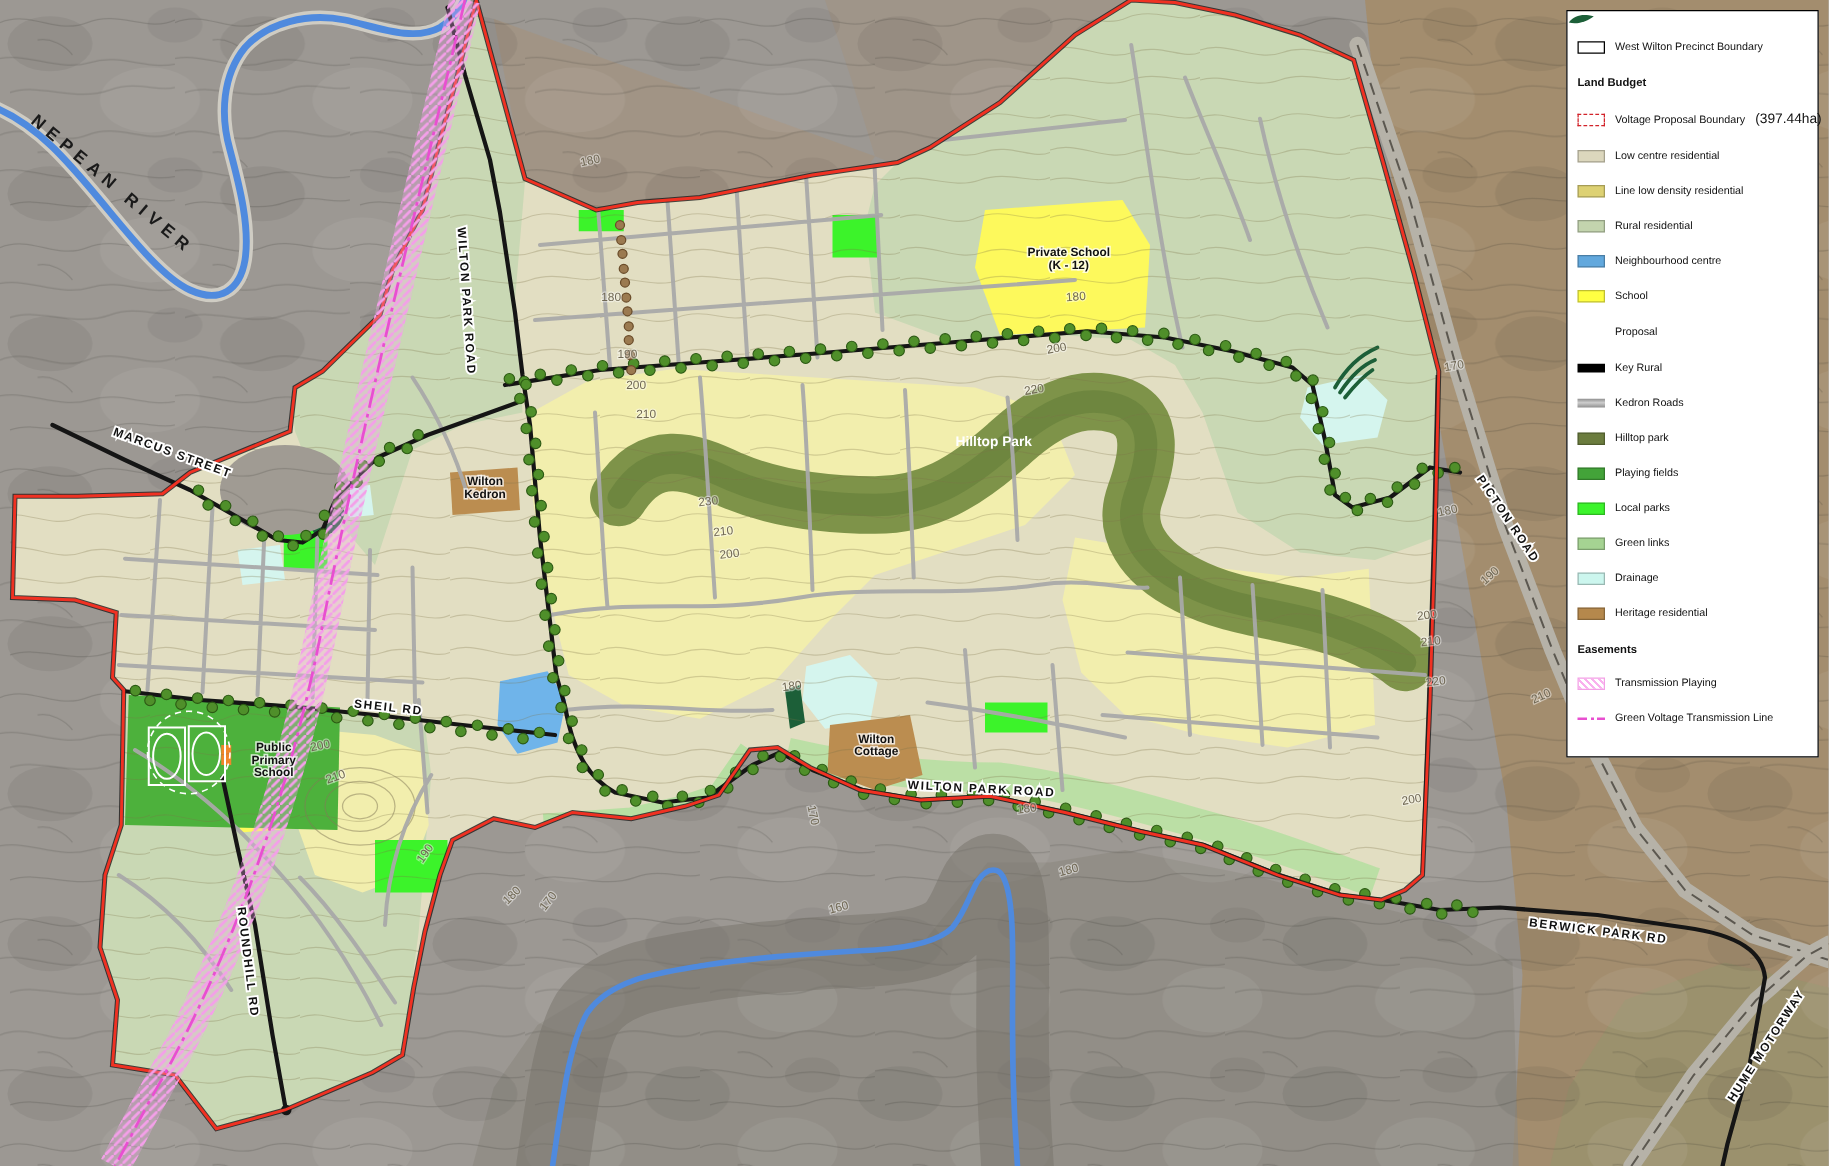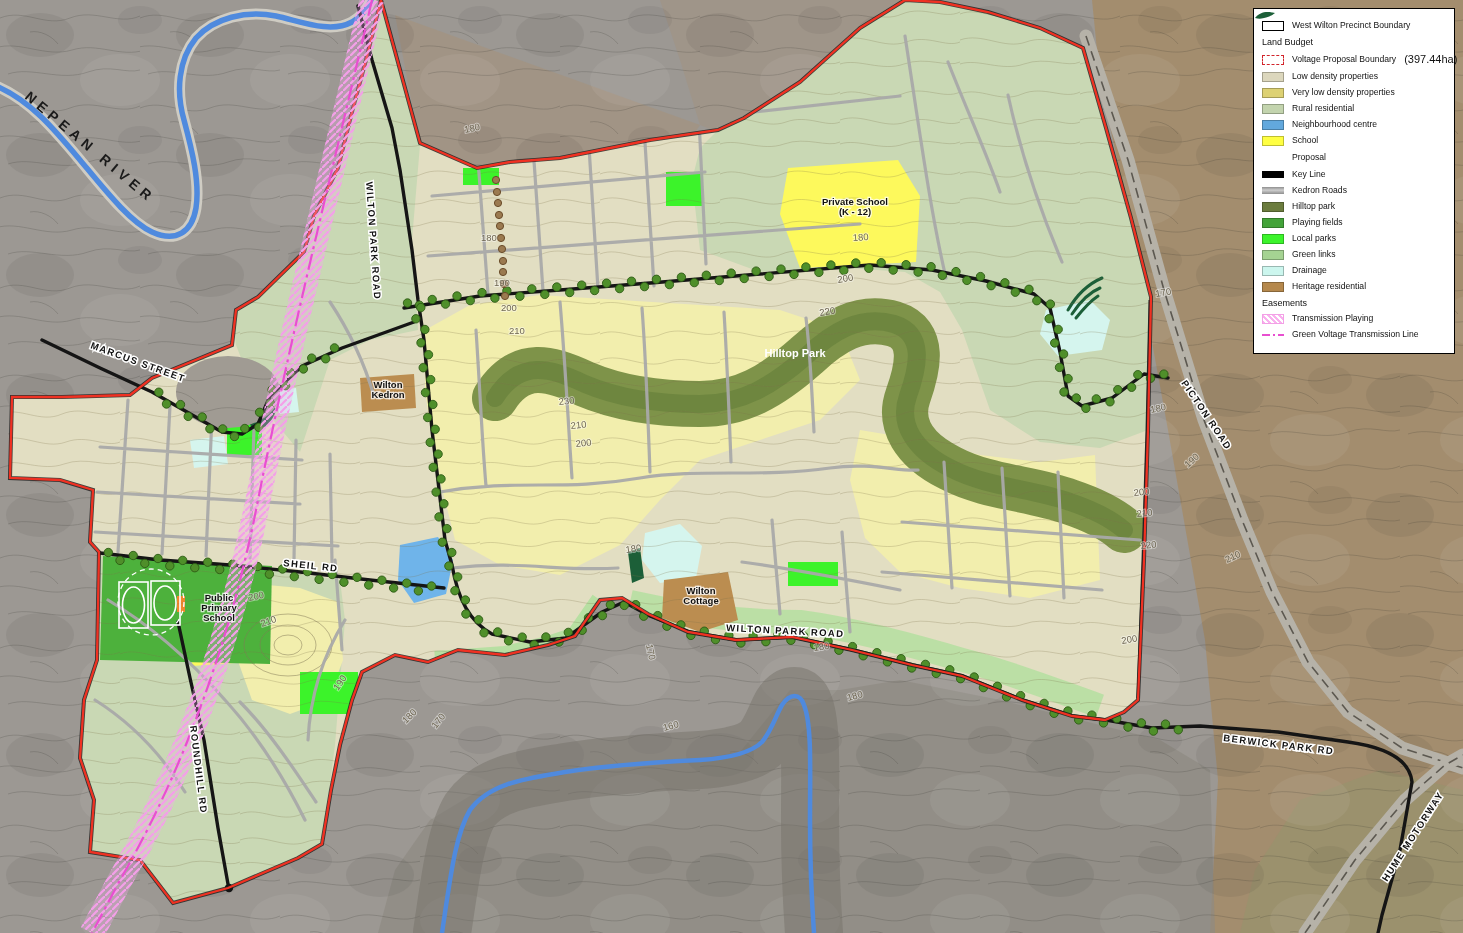--- a/index.html
+++ b/index.html
@@ -52,22 +52,22 @@
             paint-order:stroke;stroke:#fff;stroke-width:3px}
   .lbl-place{font-size:9.5px;font-weight:700;fill:#111;text-anchor:middle;
              paint-order:stroke;stroke:rgba(255,255,255,.75);stroke-width:2.5px}
   .lbl-placeWhite{font-size:11px;font-weight:700;fill:#fff;text-anchor:middle}
   .lbl-contour{font-size:9.5px;fill:#6f6753;paint-order:stroke;stroke:rgba(255,255,255,.45);stroke-width:2px}
 
   
   .legend{position:absolute;left:1253px;top:8px;width:202px;background:#fff;
           border:1px solid #000;padding:6px 8px 7px 8px;box-sizing:border-box;
           font-size:8.6px;color:#111;line-height:1.15}
-  .lg-heading{font-weight:400;font-size:9px;margin:4px 0 2px 0}
-  .lg-row{display:flex;align-items:center;gap:8px;margin:6px 0}
+  .lg-heading{font-weight:700;font-size:9px;margin:4px 0 2px 0}
+  .lg-row{display:flex;align-items:center;gap:8px;margin:18px 0}
   .lg-label{white-space:nowrap}
   .lg-value{margin-left:auto;font-size:11px}
   .sw{width:22px;height:10px;flex:0 0 auto;border:.5px solid rgba(0,0,0,.25);box-sizing:border-box}
   .sw.outline-black{background:#fff;border:1.6px solid #000}
   .sw.dash-red{background:#fff;border:1.6px dashed #d2232a}
   .sw.bar-black{background:#000;height:7px;border:none}
   .sw.bar-gray{background:linear-gradient(#8f8f8f,#cdcdcd 45%,#8f8f8f);height:7px;border:none}
   .sw.hatch-pink{background:repeating-linear-gradient(45deg,#f9b0ee 0 2px,#fff 2px 4px);border:1px solid #f3a0e6}
   .sw.line-pink{height:2.5px;border:none;
      background:repeating-linear-gradient(90deg,#e84fd0 0 8px,rgba(0,0,0,0) 8px 11px,#e84fd0 11px 13px,rgba(0,0,0,0) 13px 16px)}
@@ -483,25 +483,25 @@
           <span class="lg-label">West Wilton Precinct Boundary</span>
         </div>
         <div class="lg-heading">Land Budget</div>
         <div class="lg-row">
           <span class="sw dash-red"></span>
           <span class="lg-label">Voltage Proposal Boundary</span>
           <span class="lg-value">(397.44ha)</span>
         </div>
         <div class="lg-row">
           <span class="sw " style="background: rgb(220, 215, 189);"></span>
-          <span class="lg-label">Low density properties</span>
+          <span class="lg-label">Low centre residential</span>
         </div>
         <div class="lg-row">
           <span class="sw " style="background: rgb(221, 209, 115);"></span>
-          <span class="lg-label">Very low density properties</span>
+          <span class="lg-label">Line low density residential</span>
         </div>
         <div class="lg-row">
           <span class="sw " style="background: rgb(195, 212, 174);"></span>
           <span class="lg-label">Rural residential</span>
         </div>
         <div class="lg-row">
           <span class="sw " style="background: rgb(98, 168, 221);"></span>
           <span class="lg-label">Neighbourhood centre</span>
         </div>
         <div class="lg-row">
@@ -511,21 +511,21 @@
         <div class="lg-row">
           <span class="sw riparian">
             <svg width="22" height="12" viewBox="0 0 22 12">
               <path d="M1,9 C6,3 12,2 21,4 C16,8 8,11 1,9 Z" fill="#1c5f38"></path>
             </svg>
           </span>
           <span class="lg-label">Proposal</span>
         </div>
         <div class="lg-row">
           <span class="sw bar-black"></span>
-          <span class="lg-label">Key Line</span>
+          <span class="lg-label">Key Rural</span>
         </div>
         <div class="lg-row">
           <span class="sw bar-gray"></span>
           <span class="lg-label">Kedron Roads</span>
         </div>
         <div class="lg-row">
           <span class="sw " style="background: rgb(107, 124, 62);"></span>
           <span class="lg-label">Hilltop park</span>
         </div>
         <div class="lg-row">

